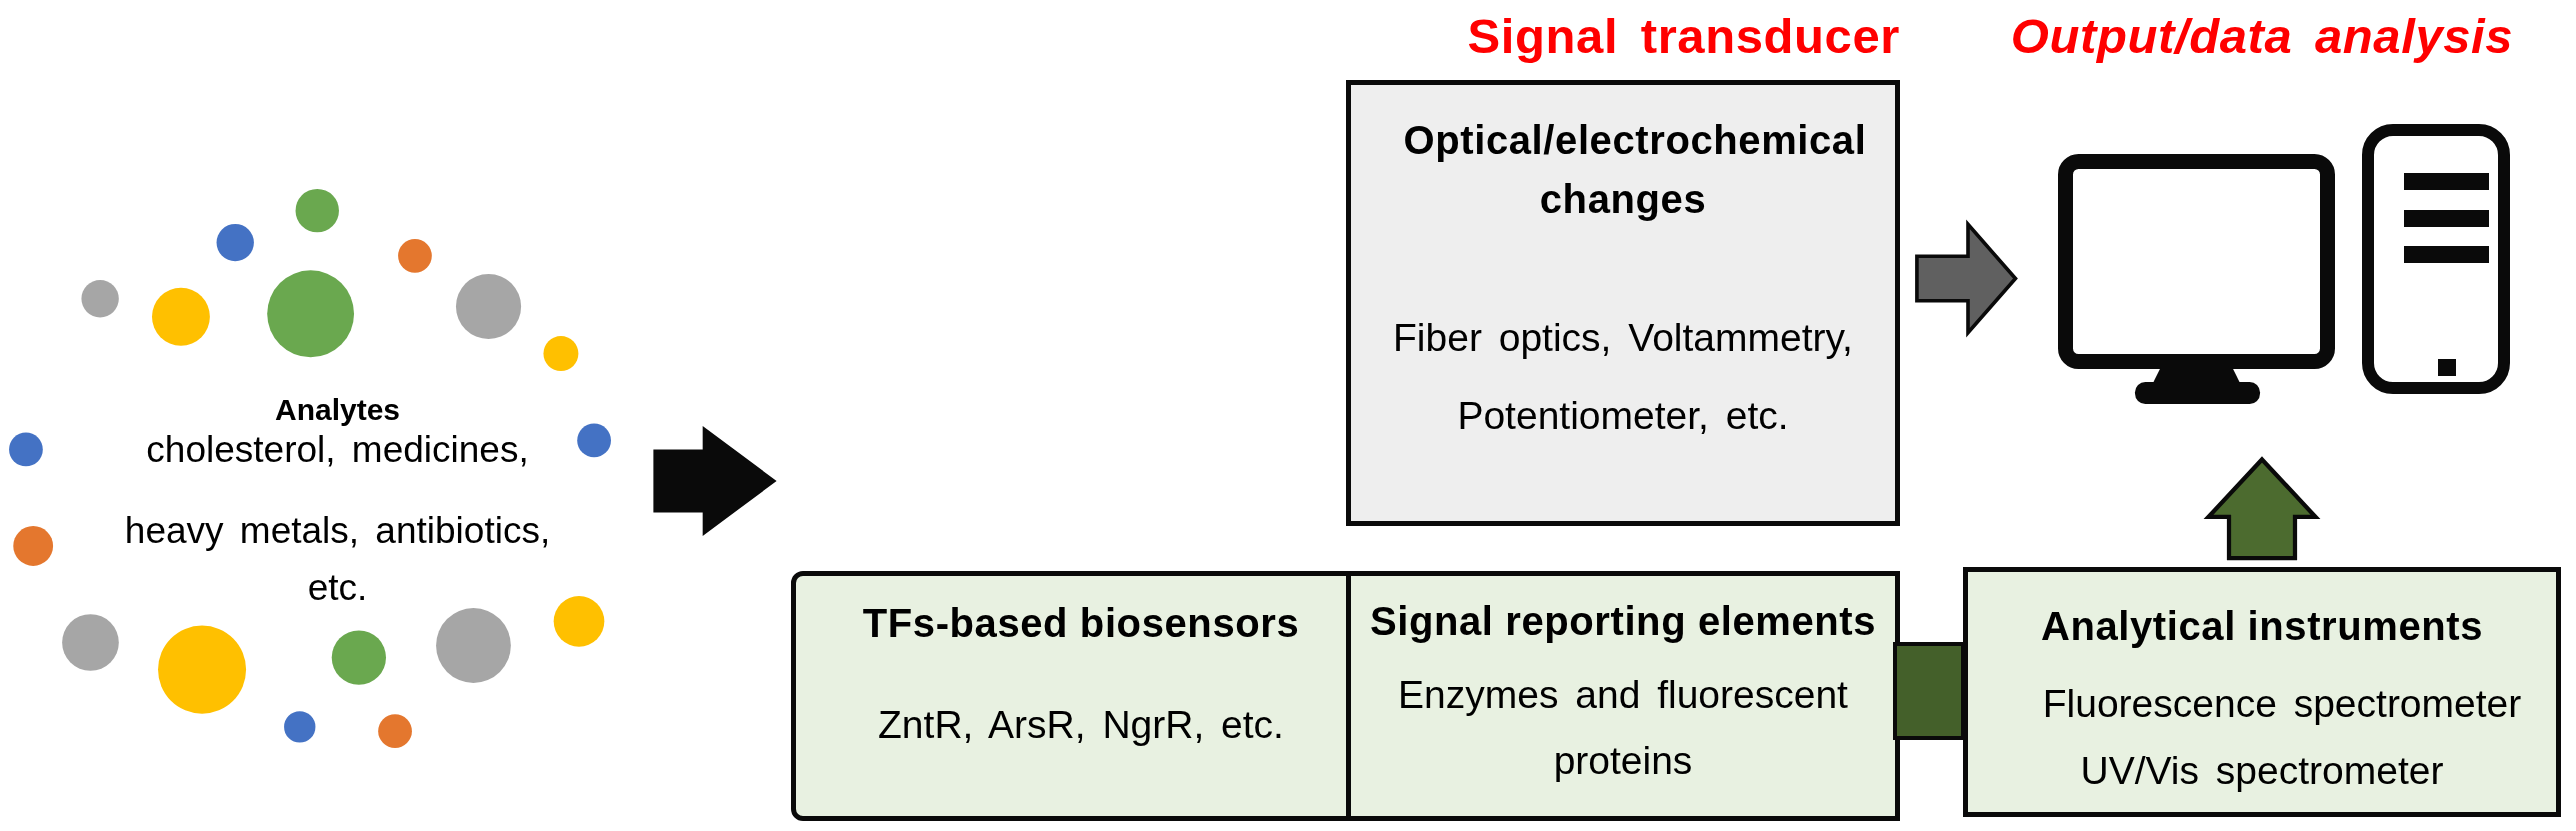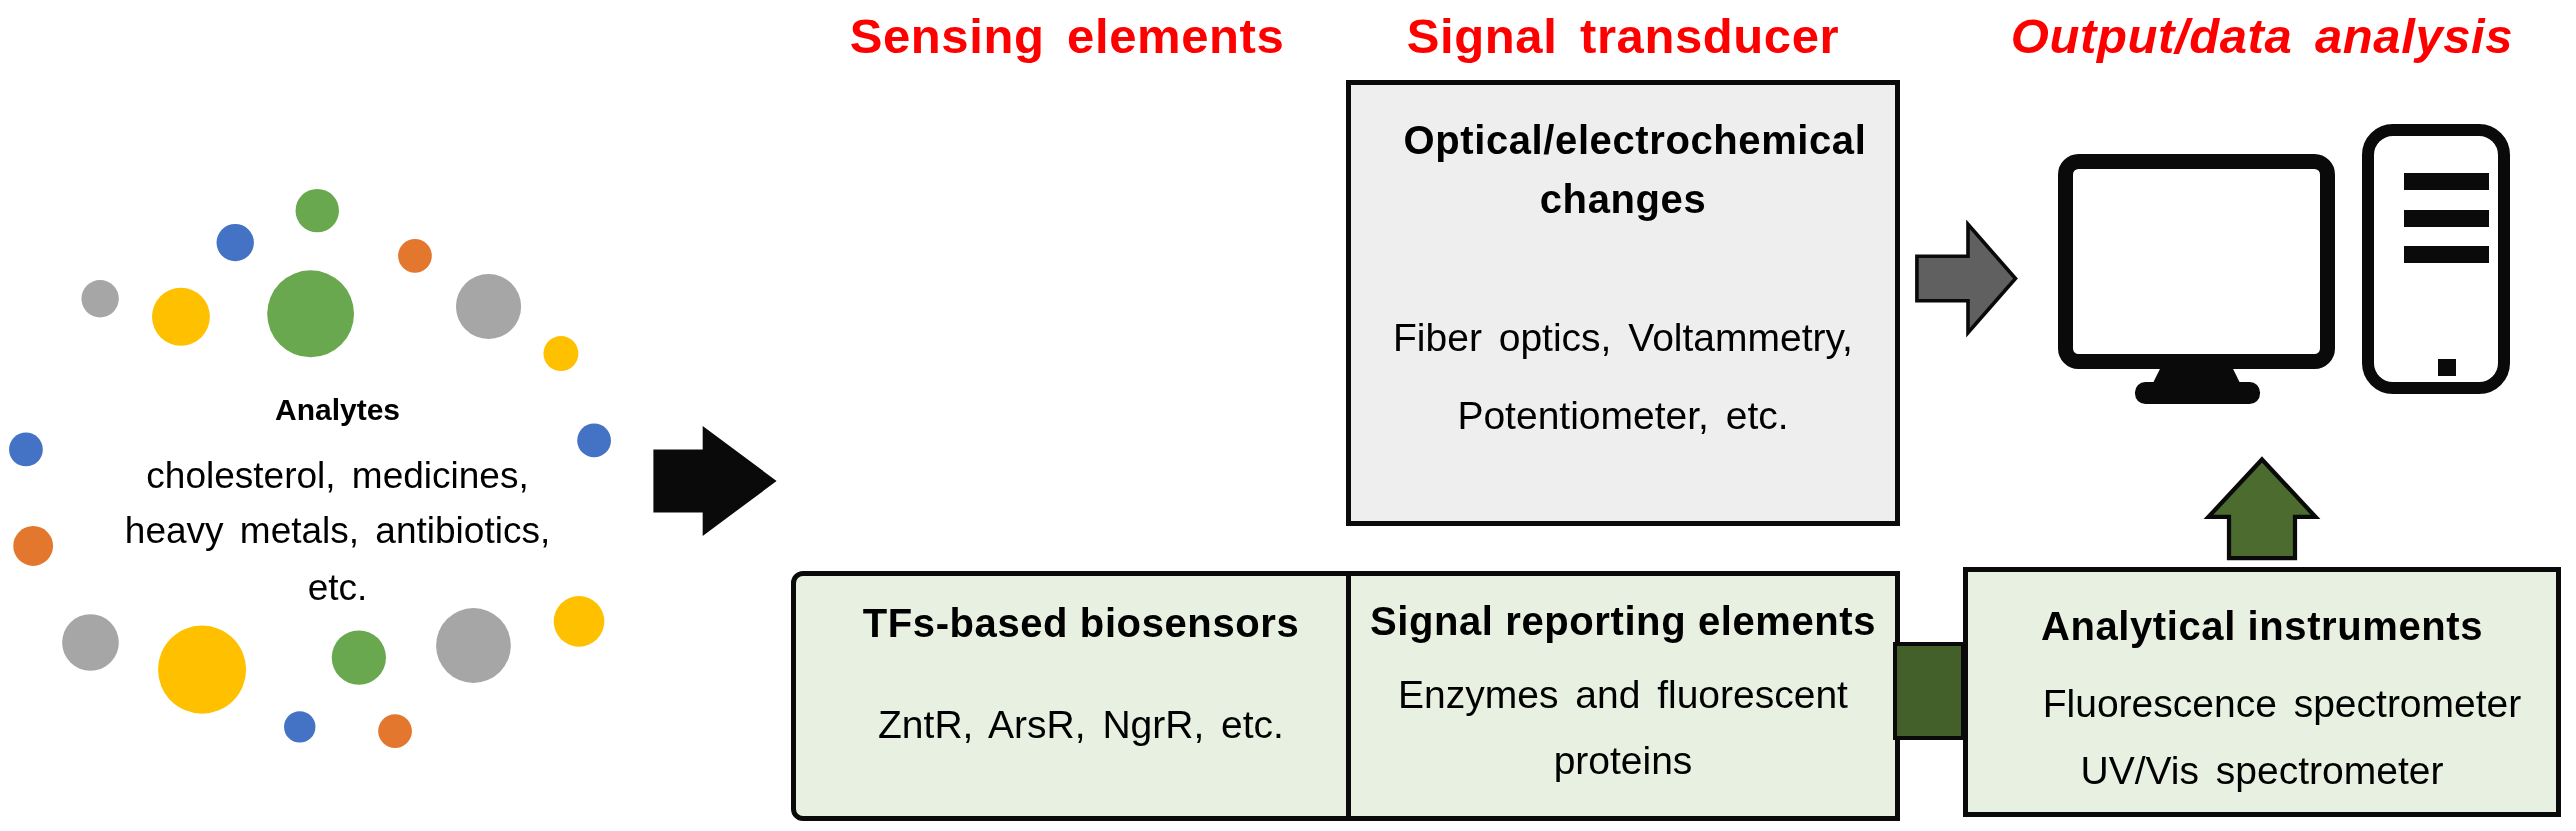--- a/index.html
+++ b/index.html
@@ -53,22 +53,21 @@
     position:absolute; left:1893px; top:642px; width:72px; height:98px;
     box-sizing:border-box; background:var(--connector_green);
     border:4.8px solid var(--border_black);
   }
 </style>
 </head>
 <body>
 
 <div id="canvas">
 
-  <div class="hdr" style="left:791px; width:552px;">Sensing elements</div>
-  <div class="hdr" style="left:1346px; width:554px;">Signal transducer</div>
+  <div class="hdr" style="left:1346px; width:554px;text-align:right;">Signal transducer</div>
   <div class="hdr" style="left:1963px; width:598px;font-style:italic;">Output/data analysis</div>
 
   <svg class="abs" style="left:0; top:0;" width="2576" height="832" viewBox="0 0 4271 1379">
       <circle cx="526" cy="349" r="36" fill="#6aa84f"></circle>
       <circle cx="390" cy="402" r="31" fill="#4472c4"></circle>
       <circle cx="688" cy="424" r="28" fill="#e4772e"></circle>
       <circle cx="166" cy="495" r="31" fill="#a6a6a6"></circle>
       <circle cx="300" cy="525" r="48" fill="#ffc000"></circle>
       <circle cx="515" cy="520" r="72" fill="#6aa84f"></circle>
       <circle cx="810" cy="508" r="54" fill="#a6a6a6"></circle>
@@ -79,21 +78,21 @@
       <circle cx="150" cy="1065" r="47" fill="#a6a6a6"></circle>
       <circle cx="335" cy="1110" r="73" fill="#ffc000"></circle>
       <circle cx="595" cy="1090" r="45" fill="#6aa84f"></circle>
       <circle cx="497" cy="1205" r="26" fill="#4472c4"></circle>
       <circle cx="655" cy="1212" r="28" fill="#e4772e"></circle>
       <circle cx="785" cy="1070" r="62" fill="#a6a6a6"></circle>
       <circle cx="960" cy="1030" r="42" fill="#ffc000"></circle>
     </svg>
 
   <div class="line an-title" style="left:36px; width:603px; top:388px;">Analytes</div>
-  <div class="line an-body" style="left:36px; width:603px; top:449px;">cholesterol, medicines,</div>
+  <div class="line an-body" style="left:36px; width:603px; top:423px;">cholesterol, medicines,</div>
   <div class="line an-body" style="left:36px; width:603px; top:504px;">heavy metals, antibiotics,</div>
   <div class="line an-body" style="left:36px; width:603px; top:561px;">etc.</div>
 
   <svg class="abs" style="left:653px; top:426px;" width="124" height="110" viewBox="0 0 205 183">
     <polygon points="0,39 82,39 82,0 205,91.5 82,183 82,144 0,144" style="fill:var(--arrow_black);"></polygon>
   </svg>
 
 
   <div class="box gray-box" style="left:1346px; top:80px; width:554px; height:446px;">
     <div class="line box-title" style="top:28px;padding-left:24px;">Optical/electrochemical</div>

